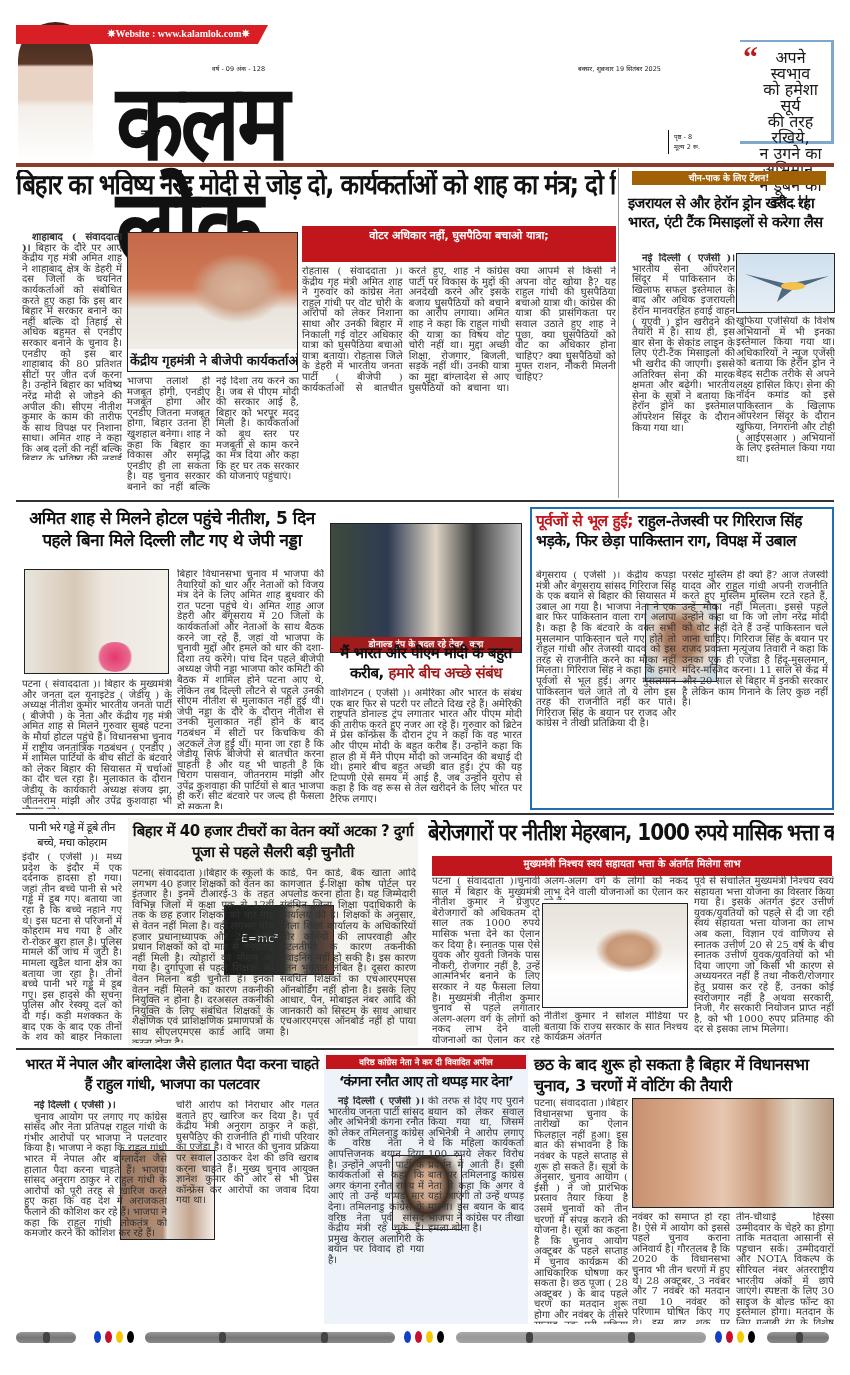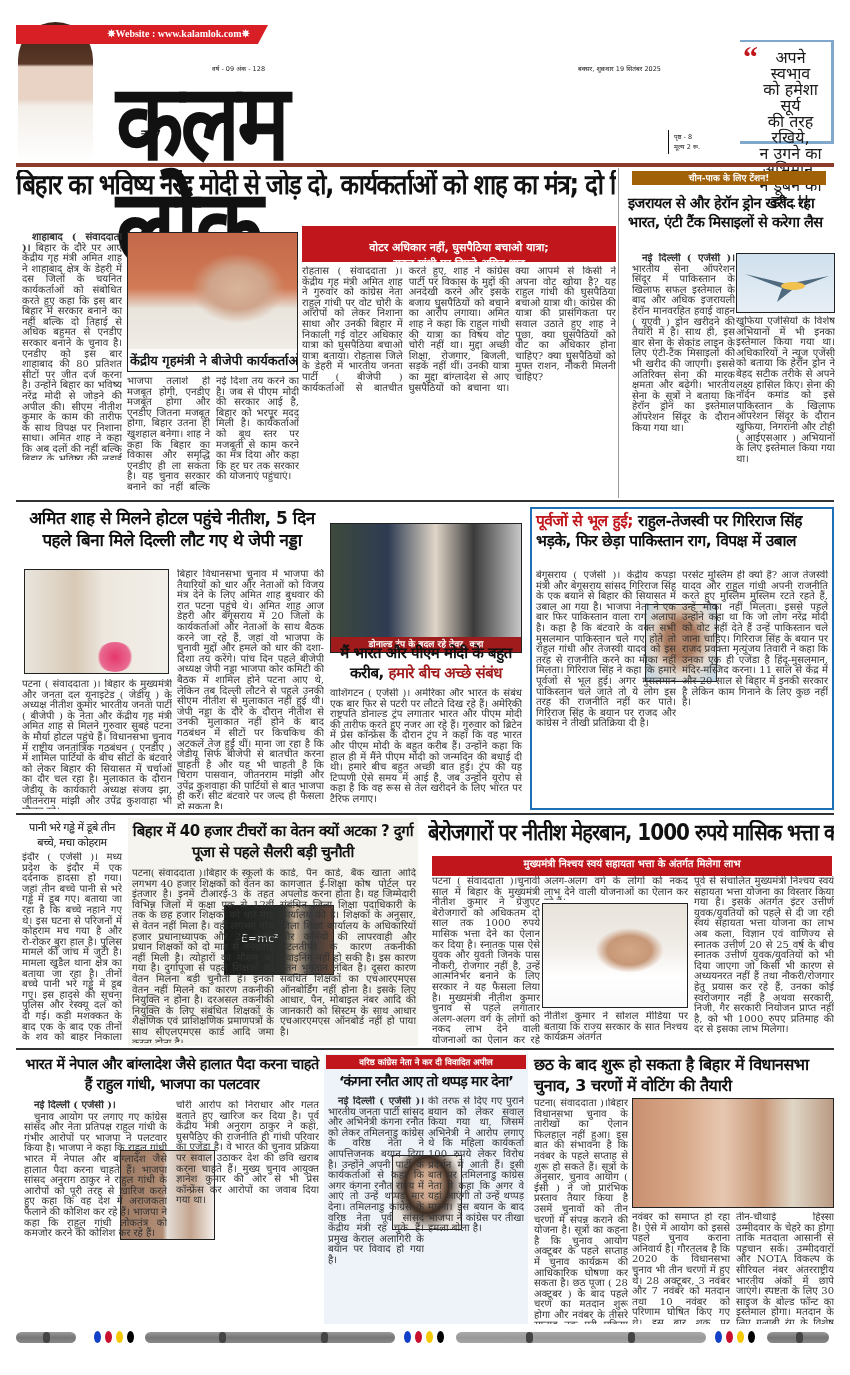--- a/index.html
+++ b/index.html
@@ -50,23 +50,22 @@
 
 <div class="abs hl" style="left:16px;top:170px;width:600px;font-size:24px;white-space:nowrap;overflow:hidden;letter-spacing:-1.2px;transform:scaleY(1.15);transform-origin:top">बिहार का भविष्य नरेंद्र मोदी से जोड़ दो, कार्यकर्ताओं को शाह का मंत्र; दो तिहाई बहुमत लाना है</div>
 <div class="abs body" style="left:22px;top:232px;width:100px;height:228px">
     <p><b>शाहाबाद ( संवाददाता )।</b> <span>बिहार के दौरे पर आए केंद्रीय गृह मंत्री अमित शाह ने शाहाबाद क्षेत्र के डेहरी में दस जिलों के चयनित कार्यकर्ताओं को संबोधित करते हुए कहा कि इस बार बिहार में सरकार बनाने का नहीं बल्कि दो तिहाई से अधिक बहुमत से एनडीए सरकार बनाने के चुनाव है। एनडीए को इस बार शाहाबाद की 80 प्रतिशत सीटों पर जीत दर्ज करना है। उन्होंने बिहार का भविष्य नरेंद्र मोदी से जोड़ने की अपील की। सीएम नीतीश कुमार के काम की तारीफ के साथ विपक्ष पर निशाना साधा। अमित शाह ने कहा कि अब दलों की नहीं बल्कि बिहार के भविष्य की लड़ाई है।</span></p>
   </div>
 <div class="abs photo" style="left:127px;top:232px;width:171px;height:140px;background:radial-gradient(ellipse at 65% 40%,#d9b59a 0,#cfa48a 18%,transparent 30%),linear-gradient(180deg,#c4694a 0%,#d17a55 40%,#e9e4dc 55%,#f4f1ec 100%)">
   <div style="position:absolute;left:0;right:0;bottom:0;background:rgba(255,255,255,.88);font-size:13px;font-weight:bold;font-family:'DejaVu Sans',sans-serif;padding:2px;white-space:nowrap;overflow:hidden">केंद्रीय गृहमंत्री ने बीजेपी कार्यकर्ताओं को किया रिचार्ज</div>
 </div>
 <div class="abs body" style="left:127px;top:376px;width:172px;height:120px;column-count:2;column-gap:6px">भाजपा तलाशे ही मजबूत होगी, एनडीए मजबूत होगा और एनडीए जितना मजबूत होगा, बिहार उतना ही खुशहाल बनेगा। शाह ने कहा कि बिहार का विकास और समृद्धि एनडीए ही ला सकता है। यह चुनाव सरकार बनाने का नहीं बल्कि नई दिशा तय करने का है। जब से पीएम मोदी की सरकार आई है, बिहार को भरपूर मदद मिली है। कार्यकर्ताओं को बूथ स्तर पर मजबूती से काम करने का मंत्र दिया और कहा कि हर घर तक सरकार की योजनाएं पहुंचाएं।</div>
 
-<div class="abs redbar" style="left:302px;top:226px;width:314px;height:36px;font-size:11px;line-height:16px;padding-top:14px">
+<div class="abs redbar" style="left:302px;top:226px;width:314px;height:36px;font-size:11px;line-height:16px;padding-top:2px">
   <div>वोटर अधिकार नहीं, घुसपैठिया बचाओ यात्रा;</div>
-  <div>राहुल गांधी पर बिफरे अमित शाह</div>
 </div>
 <div class="abs body" style="left:302px;top:266px;width:314px;height:230px;column-count:3;column-gap:6px">रोहतास ( संवाददाता )। केंद्रीय गृह मंत्री अमित शाह ने गुरुवार को कांग्रेस नेता राहुल गांधी पर वोट चोरी के आरोपों को लेकर निशाना साधा और उनकी बिहार में निकाली गई वोटर अधिकार यात्रा को घुसपैठिया बचाओ यात्रा बताया। रोहतास जिले के डेहरी में भारतीय जनता पार्टी ( बीजेपी ) कार्यकर्ताओं से बातचीत करते हुए, शाह ने कांग्रेस पार्टी पर विकास के मुद्दों की अनदेखी करने और इसके बजाय घुसपैठियों को बचाने का आरोप लगाया। अमित शाह ने कहा कि राहुल गांधी की यात्रा का विषय वोट चोरी नहीं था। मुद्दा अच्छी शिक्षा, रोजगार, बिजली, सड़कें नहीं थीं। उनकी यात्रा का मुद्दा बांग्लादेश से आए घुसपैठियों को बचाना था। क्या आपमें से किसी ने अपना वोट खोया है? यह राहुल गांधी की घुसपैठिया बचाओ यात्रा थी। कांग्रेस की यात्रा की प्रासंगिकता पर सवाल उठाते हुए शाह ने पूछा, क्या घुसपैठियों को वोट का अधिकार होना चाहिए? क्या घुसपैठियों को मुफ्त राशन, नौकरी मिलनी चाहिए?</div>
 
 <div class="abs" style="left:618px;top:168px;width:1px;height:330px;background:#999"></div>
 <div class="abs" style="left:632px;top:171px;width:194px;height:14px;background:#a16207;color:#fff;font-size:9px;font-weight:bold;font-family:'DejaVu Sans',sans-serif;text-align:center;line-height:14px">चीन-पाक के लिए टेंशन!</div>
 <div class="abs hl" style="left:628px;top:194px;width:210px;font-size:14.5px;line-height:19px">इजरायल से और हेरॉन ड्रोन खरीद रहा भारत, एंटी टैंक मिसाइलों से करेगा लैस</div>
 <div class="abs body" style="left:632px;top:253px;width:103px;height:245px">
     <p><b>नई दिल्ली ( एजेंसी )।</b> <span>भारतीय सेना ऑपरेशन सिंदूर में पाकिस्तान के खिलाफ सफल इस्तेमाल के बाद और अधिक इजरायली हेरॉन मानवरहित हवाई वाहन ( यूएवी ) ड्रोन खरीदने की तैयारी में है। साथ ही, इस बार सेना के सेकांड लाइन के लिए एंटी-टैंक मिसाइलों की भी खरीद की जाएगी। इससे अतिरिक्त सेना की मारक क्षमता और बढ़ेगी। भारतीय सेना के सूत्रों ने बताया कि हेरॉन ड्रोन का इस्तेमाल ऑपरेशन सिंदूर के दौरान किया गया था।</span></p>
   </div>
 <div class="abs photo" style="left:736px;top:253px;width:99px;height:60px;background:linear-gradient(180deg,#cfe0ee 0%,#e8eff5 100%)">

